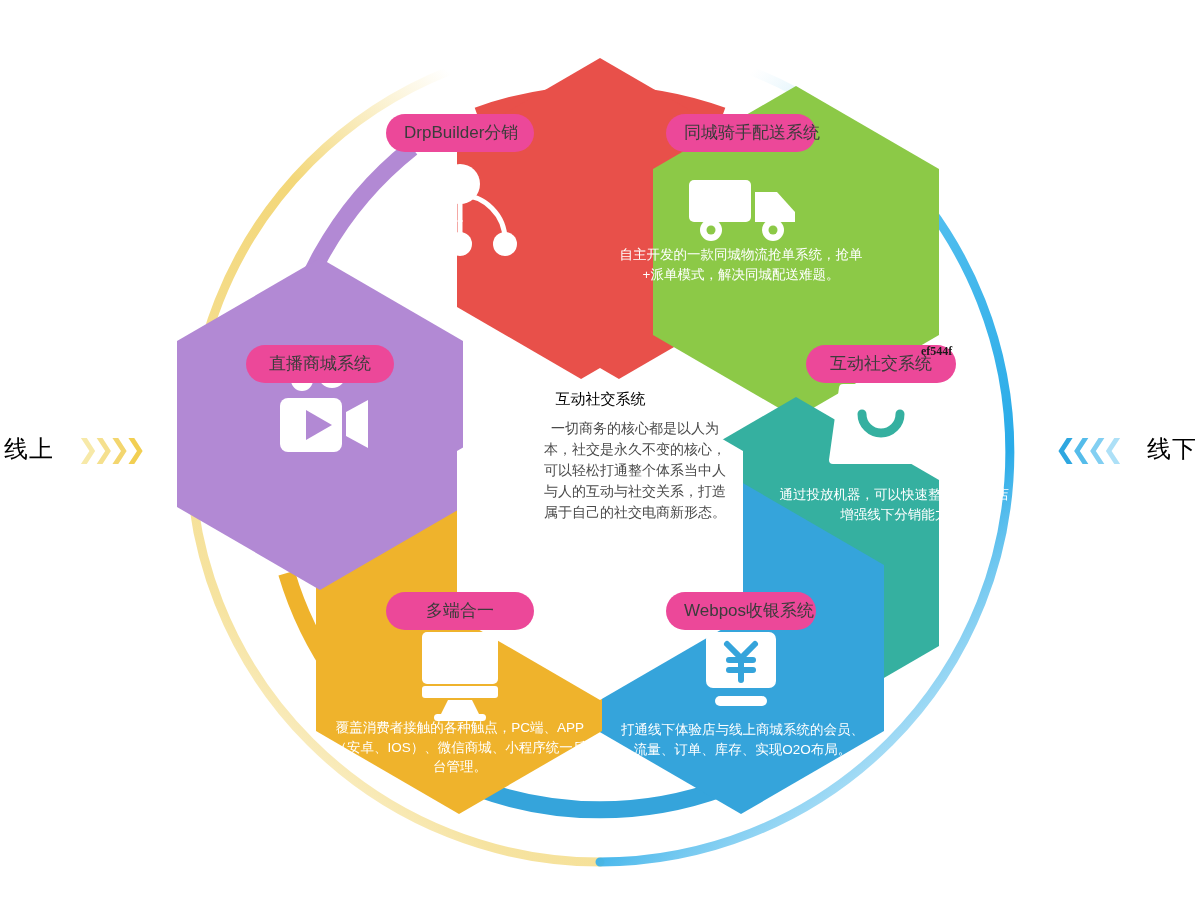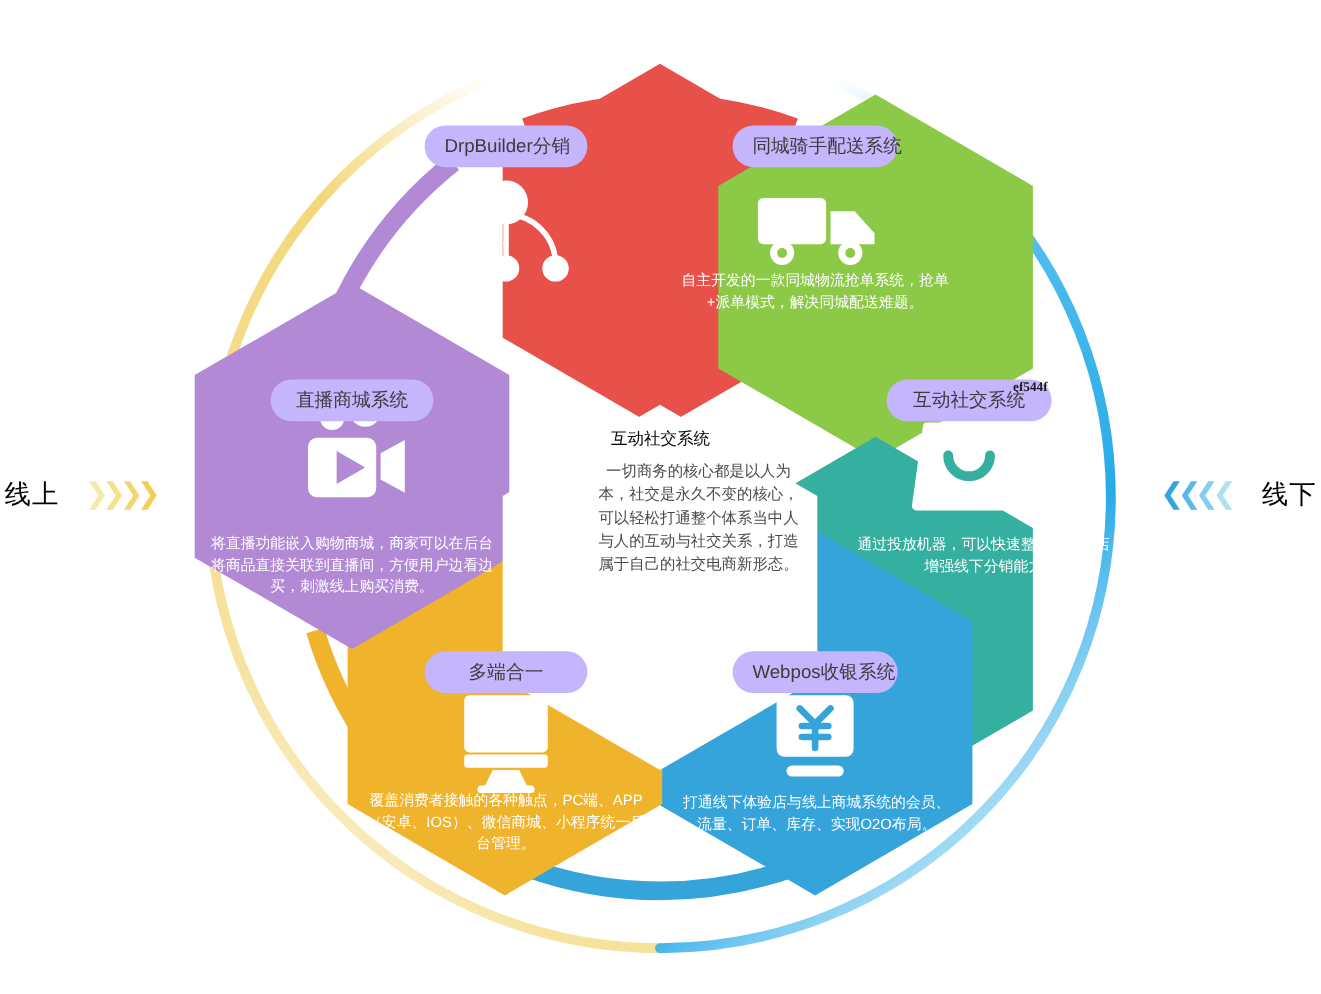--- a/index.html
+++ b/index.html
@@ -17,21 +17,21 @@
   #label-offline{right:4px;}
 
   .arrow-row{position:absolute;top:436px;display:flex;align-items:center;}
   #arrows-left{left:80px;}
   #arrows-right{right:80px;}
   .chev{font-size:26px;font-weight:bold;line-height:1;margin:0 -3px;
         font-family:"DejaVu Sans",sans-serif;}
 
   .hex-title{
     position:absolute;
-    background:#c4b5fd;border-radius:22px;
+    background:#ec4899;border-radius:22px;
     height:38px;line-height:38px;
     padding:0 18px;
     font-size:17px;color:#3c3c3c;
     white-space:nowrap;
     text-align:center;
     box-sizing:border-box;
   }
   .hex-sup{
     position:absolute;
     font-family:"Liberation Serif","DejaVu Serif",serif;
@@ -191,18 +191,17 @@
   <div class="hex-sup" style="left:907px;top:344px;margin-left:14px;">ef544f</div>
   <div class="hex-desc" style="left:776px;top:485px;width:250px;font-family:Liberation Serif, serif;">通过投放机器，可以快速整合线下门店，增强线下分销能力。</div>
 
   <div class="hex-title" style="left:666px;top:592px;width:150px;">Webpos收银系统</div>
   <div class="hex-desc" style="left:620px;top:720px;width:245px;">打通线下体验店与线上商城系统的会员、流量、订单、库存、实现O2O布局。</div>
 
   <div class="hex-title" style="left:386px;top:592px;width:148px;">多端合一</div>
   <div class="hex-desc" style="left:332px;top:718px;width:256px;text-align:center;">覆盖消费者接触的各种触点，PC端、APP（安卓、IOS）、微信商城、小程序统一后台管理。</div>
 
   <div class="hex-title" style="left:246px;top:345px;width:148px;">直播商城系统</div>
-  <div class="hex-desc" style="left:190px;top:484px;width:260px;">将直播功能嵌入购物商城，商家可以在后台将商品直接关联到直播间，方便用户边看边买，刺激线上购买消费。</div>
 
   <div class="center-title" style="left:0px;top:390px;">互动社交系统</div>
   <div class="center-desc" style="left:505px;top:418px;width:192px;margin-left:34px;">一切商务的核心都是以人为本，社交是永久不变的核心，可以轻松打通整个体系当中人与人的互动与社交关系，打造属于自己的社交电商新形态。</div>
 
 </div>
 
 </body></html>

